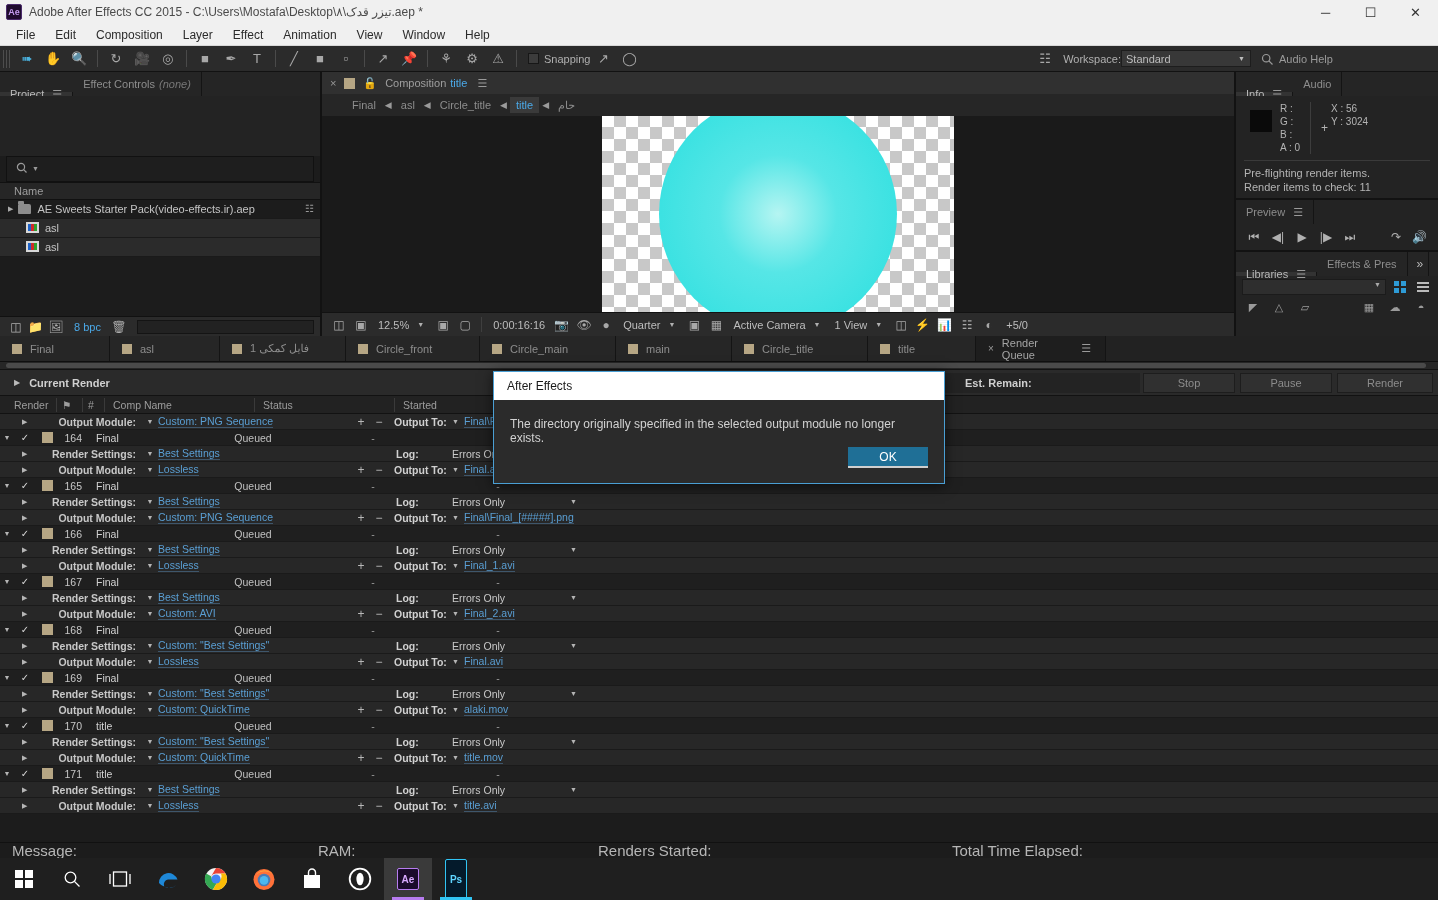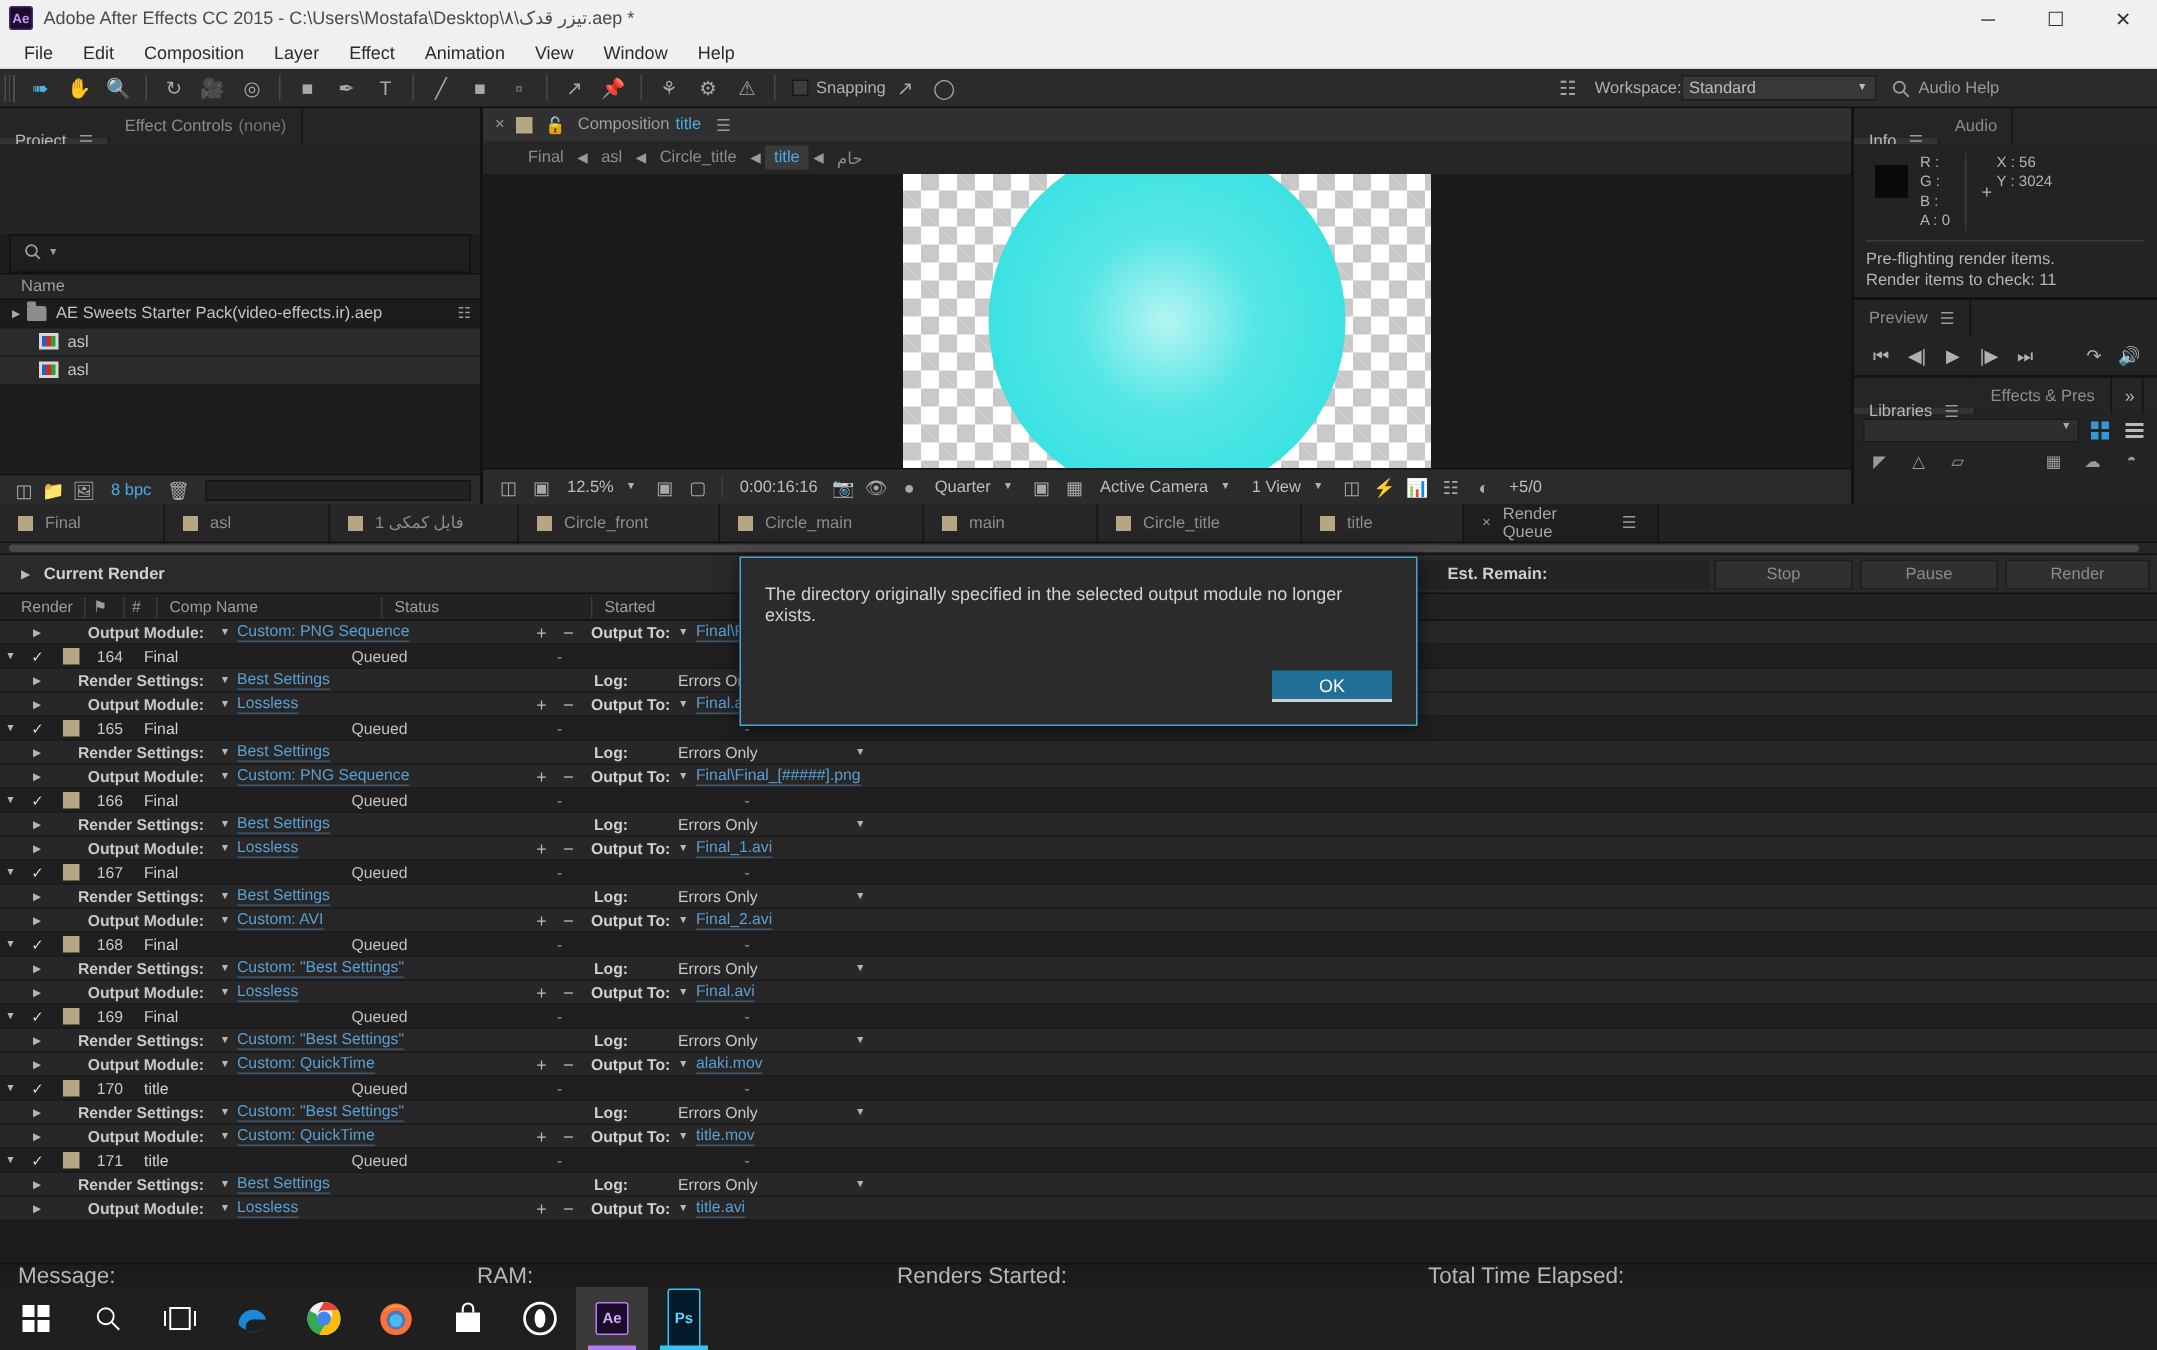--- a/index.html
+++ b/index.html
@@ -67,21 +67,21 @@
 
   
   #workspace { position: absolute; top: 72px; left: 0; right: 0; height: 264px; display: flex; }
 
   
   #project-panel { width: 322px; background: #1c1c1c; border-right: 2px solid #121212; display: flex; flex-direction: column; }
   .panel-tabs { height: 24px; background: #252525; display: flex; align-items: stretch; }
   .ptab { display: flex; align-items: center; padding: 0 10px; font-size: 11px; color: #8d8d8d;
     background: #252525; border-right: 1px solid #141414; }
   .ptab.active { background: #333333; color: #b9b9b9; margin-top: 20px; }
-  .ptab .dim { color: #777; margin-left: 4px; }
+  .ptab .dim { color: #777; margin-left: 4px; font-style: italic; }
   .ptab .hamburger { margin-left: 8px; font-size: 11px; color: #9a9a9a; }
   #project-blank { flex: 1; background: #232323; }
   #project-search {
     height: 26px; background: #1e1e1e; margin: 0 6px; border: 1px solid #111;
     display: flex; align-items: center; padding-left: 9px; color: #8a8a8a; font-size: 12px;
   }
   #project-colhead { height: 18px; background: #262626; border-top: 1px solid #111; border-bottom: 1px solid #111;
     display: flex; align-items: center; font-size: 11px; color: #9d9d9d; padding-left: 14px; }
   .proj-row { height: 19px; display: flex; align-items: center; font-size: 11px; color: #c4c4c4;
     padding-left: 8px; border-bottom: 1px solid #1a1a1a; position: relative; }
@@ -881,20 +881,21 @@
 </div>
 
 <div id="statusbar">
   <span class="st" style="left:12px">Message:</span>
   <span class="st" style="left:318px">RAM:</span>
   <span class="st" style="left:598px">Renders Started:</span>
   <span class="st" style="left:952px">Total Time Elapsed:</span>
 </div>
 
 <div id="modal">
+  <div id="modal-title">After Effects</div>
   <div id="modal-msg">The directory originally specified in the selected output module no longer exists.</div>
   <div id="modal-ok">OK</div>
 </div>
 
 <div id="taskbar">
   <div class="tb">
     <span class="winlogo">
         <i></i>
         <i></i>
         <i></i>

